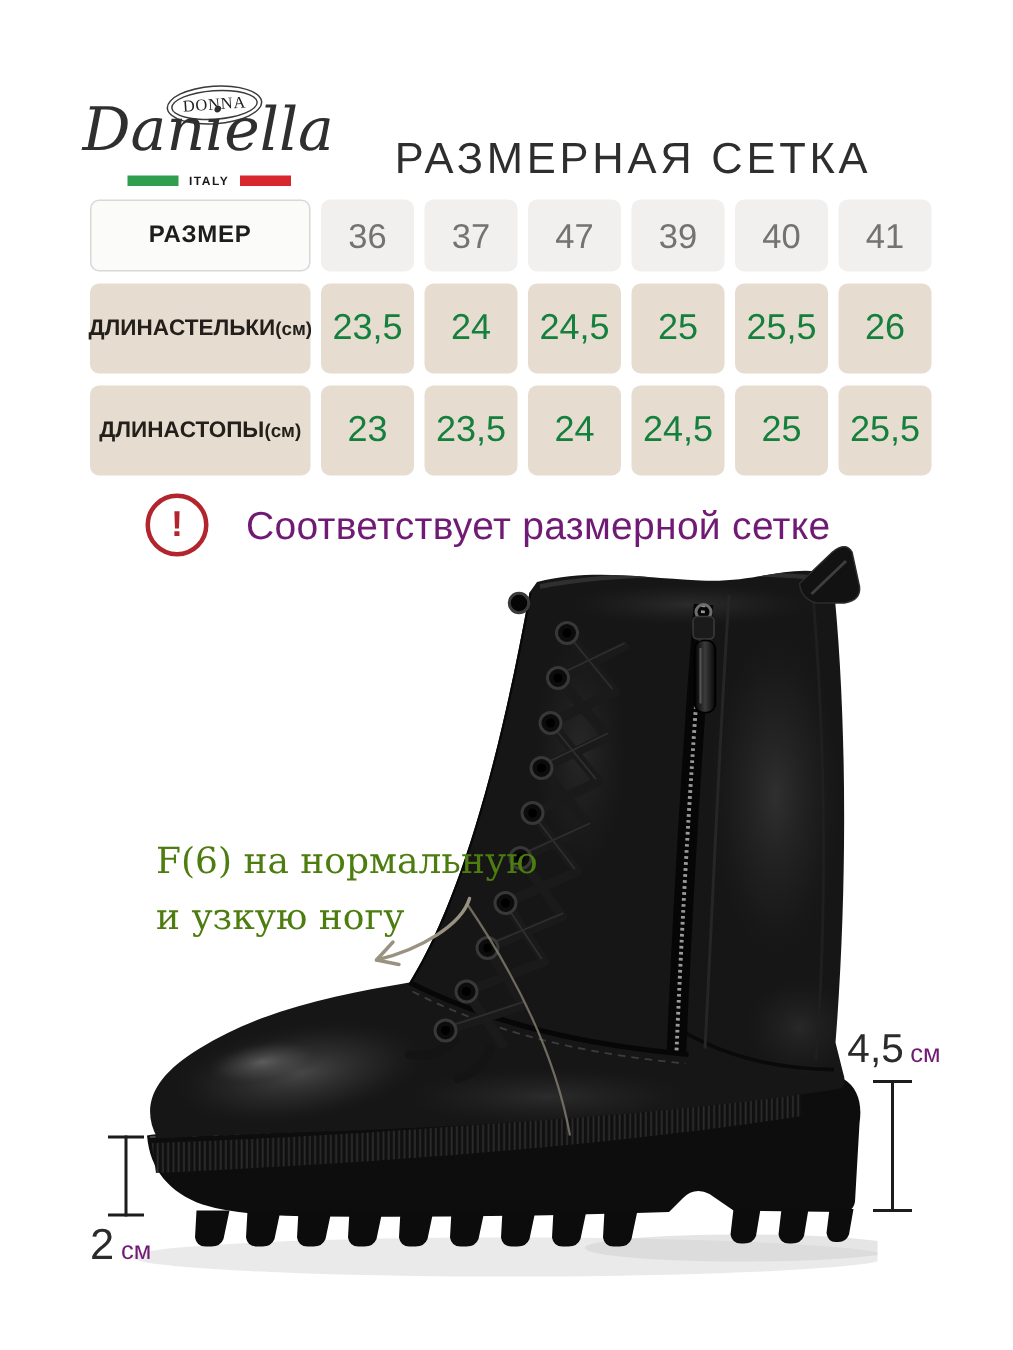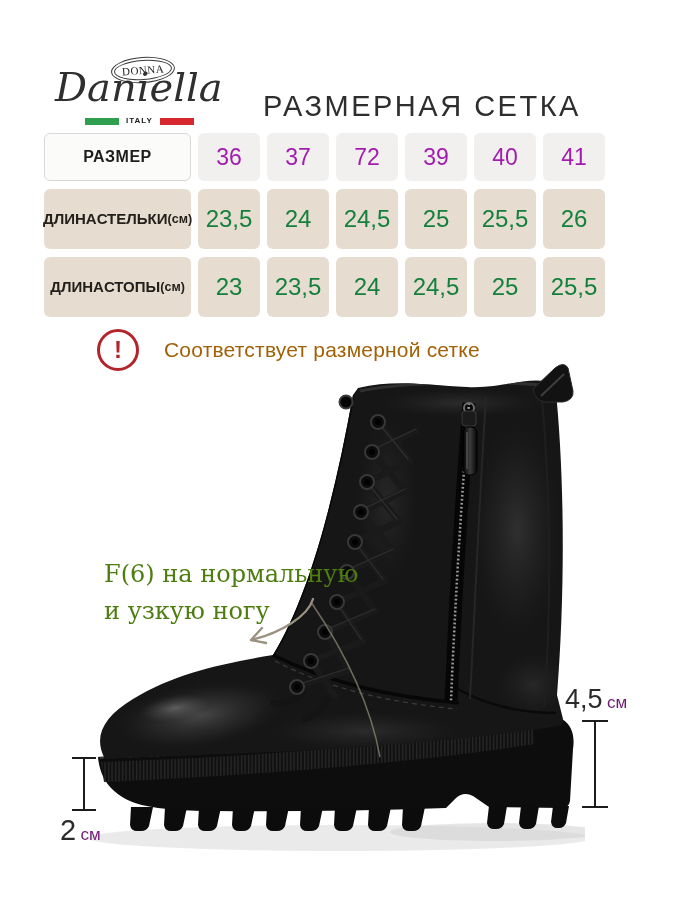--- a/index.html
+++ b/index.html
@@ -12,49 +12,49 @@
 
   
   .logo{position:absolute;left:55px;top:55px;width:165px;height:80px;}
   .logo-oval{position:absolute;left:56px;top:2px;width:62px;height:24px;border:1.5px solid #3a3a3a;
              border-radius:50%;display:flex;align-items:center;justify-content:center;
              transform:rotate(-4deg);z-index:1;background:#fff;}
   .logo-oval::before{content:"";position:absolute;inset:2px;border:1px solid #3a3a3a;border-radius:50%;}
   .logo-oval span{font-family:"Liberation Serif",serif;font-size:11px;letter-spacing:.5px;color:#222;}
   .logo-script{position:absolute;left:0;top:12px;width:200px;z-index:2;
                font-family:"DejaVu Serif",serif;font-style:italic;font-size:40px;line-height:1;color:#2f2f2f;}
-  .logo-flags{position:absolute;left:30px;top:61px;display:flex;align-items:flex-end;gap:7px;}
+  .logo-flags{position:absolute;left:30px;top:61px;display:flex;align-items:center;gap:7px;}
   .flag-bar{width:34px;height:7px;}
   .flag-bar.green{background:var(--flag-green);}
   .flag-bar.red{background:var(--flag-red);}
   .italy-label{font-size:8px;font-weight:bold;letter-spacing:1px;color:#1a1a1a;}
 
   
   .page-title{position:absolute;left:218px;top:80px;width:408px;text-align:center;
               font-size:29px;letter-spacing:2.5px;font-weight:400;color:#2e2e2e;white-space:nowrap;margin-top:10px;}
 
   
-  .size-table{position:absolute;left:44px;top:133px;display:grid;
+  .size-table{position:absolute;left:60px;top:133px;display:grid;
               grid-template-columns:147px repeat(6,62px);grid-template-rows:48px 60px 60px;
               column-gap:7px;row-gap:8px;}
   .cell{display:flex;align-items:center;justify-content:center;border-radius:6px;}
   .cell.corner{background:#fbfbfa;border:1px solid #d8d8d6;font-weight:bold;font-size:16px;
                letter-spacing:.5px;color:#1d1d1d;}
-  .cell.size{background:var(--cell-gray);font-size:23px;color:#a21caf;}
+  .cell.size{background:var(--cell-gray);font-size:23px;color:#737373;}
   .cell.row-label{background:var(--cell-beige);flex-direction:row;font-weight:bold;font-size:15px;
                   line-height:1.15;color:#23201c;text-align:center;}
   .cell.row-label .unit{font-size:12.5px;font-weight:600;}
   .cell.value{background:var(--cell-beige);font-size:24px;color:#15803d;}
 
   
   .note{position:absolute;left:97px;top:329px;display:flex;align-items:center;gap:25px;}
   .note-icon{width:36px;height:36px;border:3.5px solid var(--accent-red);border-radius:50%;
              display:flex;align-items:center;justify-content:center;
              color:var(--accent-red);font-size:24px;font-weight:bold;line-height:1;}
-  .note-text{font-size:21px;color:#a16207;letter-spacing:.2px;}
+  .note-text{font-size:26px;color:#701a75;letter-spacing:.2px;}
 
   
   .boot{position:absolute;left:65px;top:355px;width:520px;height:515px;}
 
   
   .annotation{position:absolute;left:104px;top:556px;font-family:"DejaVu Serif",serif;
               font-size:24px;line-height:37px;color:#4d7c0f;z-index:3;}
 
   
   .ibeam{position:absolute;}
@@ -86,21 +86,21 @@
       <div class="flag-bar red"></div>
     </div>
   </div>
 
   <div class="page-title">РАЗМЕРНАЯ СЕТКА</div>
 
   <div class="size-table">
     <div class="cell corner">РАЗМЕР</div>
     <div class="cell size">36</div>
     <div class="cell size">37</div>
-    <div class="cell size">72</div>
+    <div class="cell size">47</div>
     <div class="cell size">39</div>
     <div class="cell size">40</div>
     <div class="cell size">41</div>
 
     <div class="cell row-label">
       <span>ДЛИНА</span>
       <span>СТЕЛЬКИ</span>
       <span class="unit">(см)</span>
     </div>
     <div class="cell value">23,5</div>

